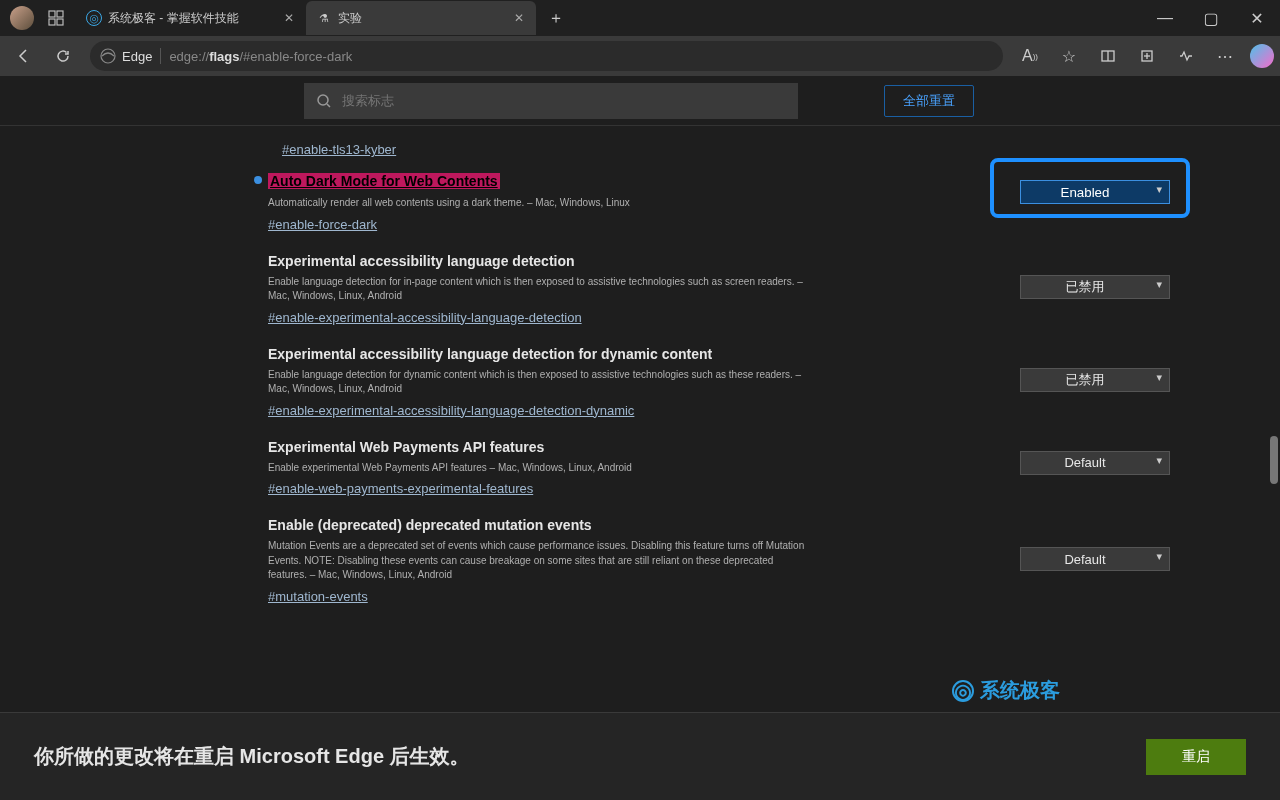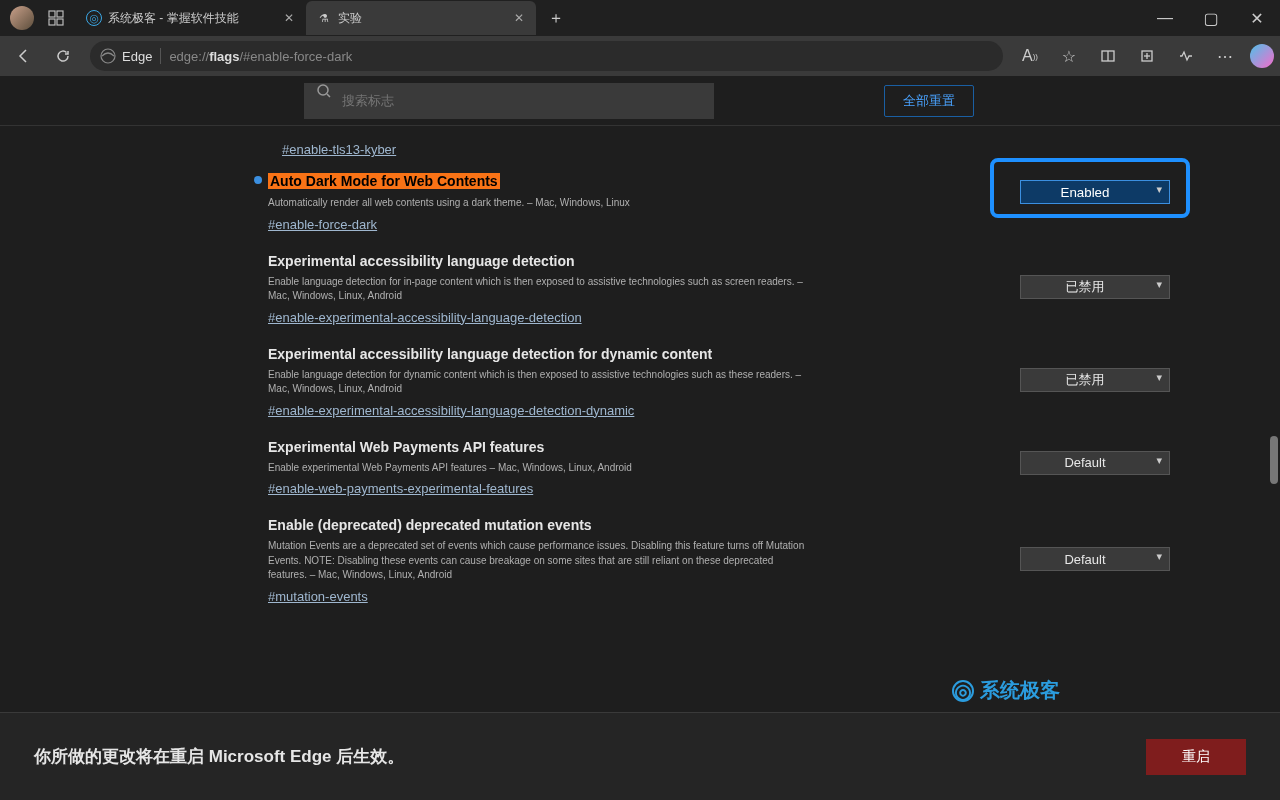--- a/index.html
+++ b/index.html
@@ -89,23 +89,23 @@
 .flags-header {
   height:50px;
   display:flex;
   align-items:center;
   justify-content:center;
   gap:180px;
   border-bottom:1px solid #333;
   position:relative;
 }
 .search-wrap {
-  width:410px;height:36px;
+  width:494px;height:36px;
   background:#3a3a3a;
-  display:flex;
+  display:flex;align-items:center;
   padding:0 12px;
   gap:10px;
   position:absolute;
   left:304px;
 }
 .search-wrap input {
   background:transparent;border:none;outline:none;
   color:#ccc;font-size:13px;flex:1;
 }
 .reset-btn {
@@ -142,44 +142,44 @@
   right:-180px;
   top:36px;
   width:150px;
   height:24px;
   background:#3a3a3a;
   color:#e6e6e6;
   border:1px solid #555;
   font-size:13px;
   text-align:center;
 }
-.hl-yellow { background:#f97316; color:#000; padding:0 2px;}
+.hl-yellow { background:#be185d; color:#000; padding:0 2px;text-decoration:underline;}
 .modified-dot {
   position:absolute; left:-14px; top:18px;
   width:8px;height:8px;border-radius:50%;background:#3b8fe0;
 }
 .hl-box {
   position:absolute;
   border:4px solid #1e90ff;
   border-radius:8px;
 }
 .footer {
   position:absolute;
   left:0;right:0;bottom:0;
   height:88px;
   background:#252525;
   display:flex;
   align-items:center;
   padding:0 34px;
   border-top:1px solid #3a3a3a;
 }
-.footer-text { color:#e6e6e6;font-size:17px;font-weight:600;}
+.footer-text { color:#e6e6e6;font-size:20px;font-weight:600;}
 .restart-btn {
   margin-left:auto;
-  background:#7f1d1d;
+  background:#4d7c0f;
   color:#fff;
   border:none;
   height:36px;
   padding:0 36px;
   font-size:14px;
   text-align:center;
 }
 .watermark {
   position:absolute;
   right:220px;

